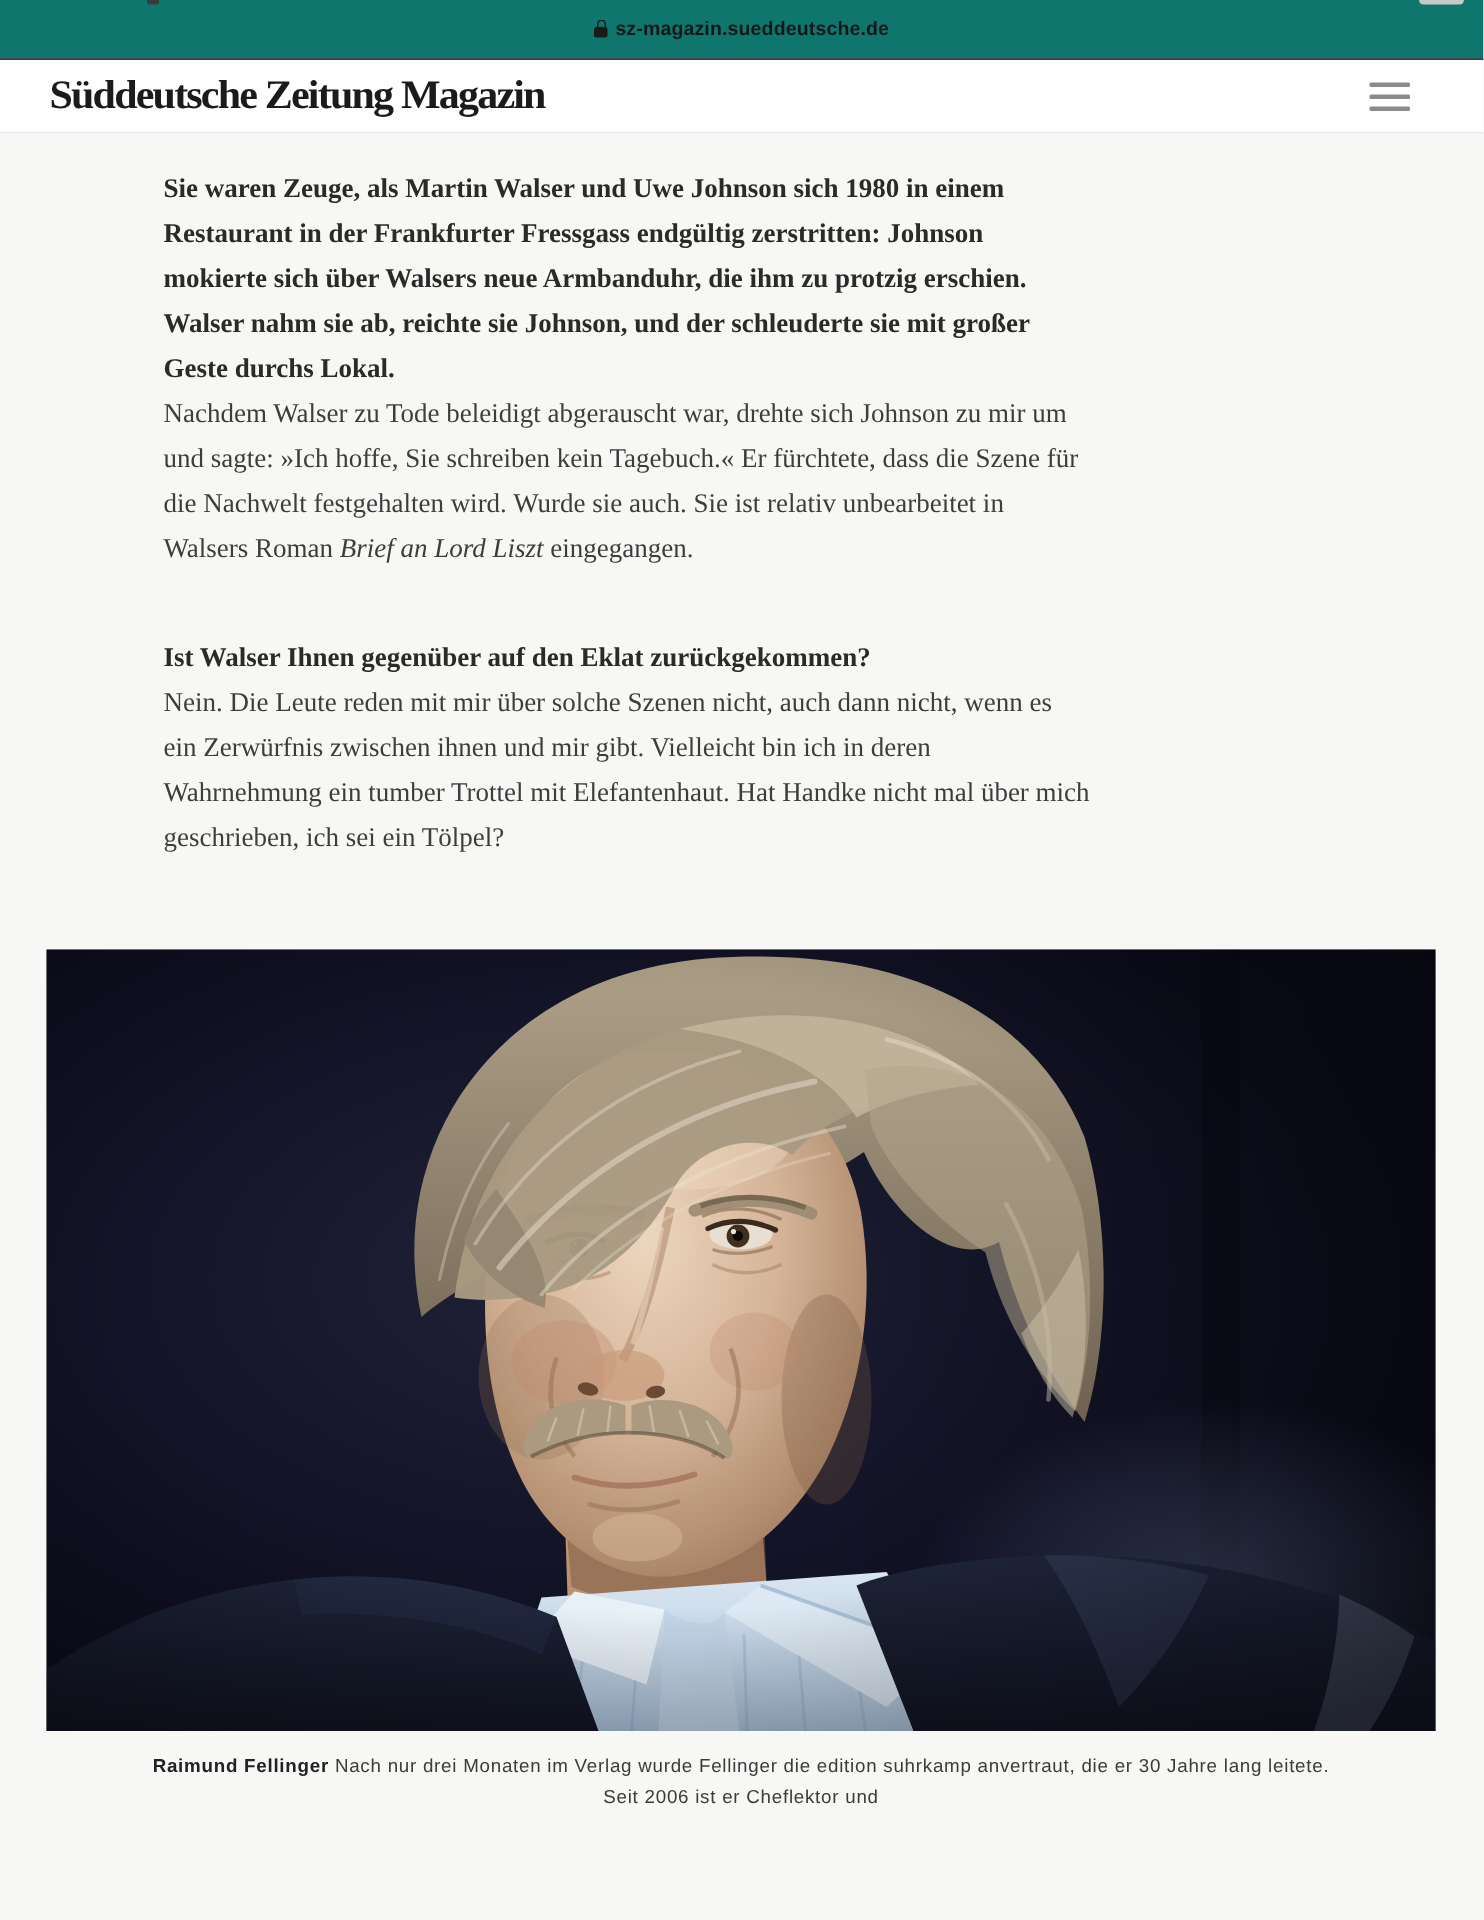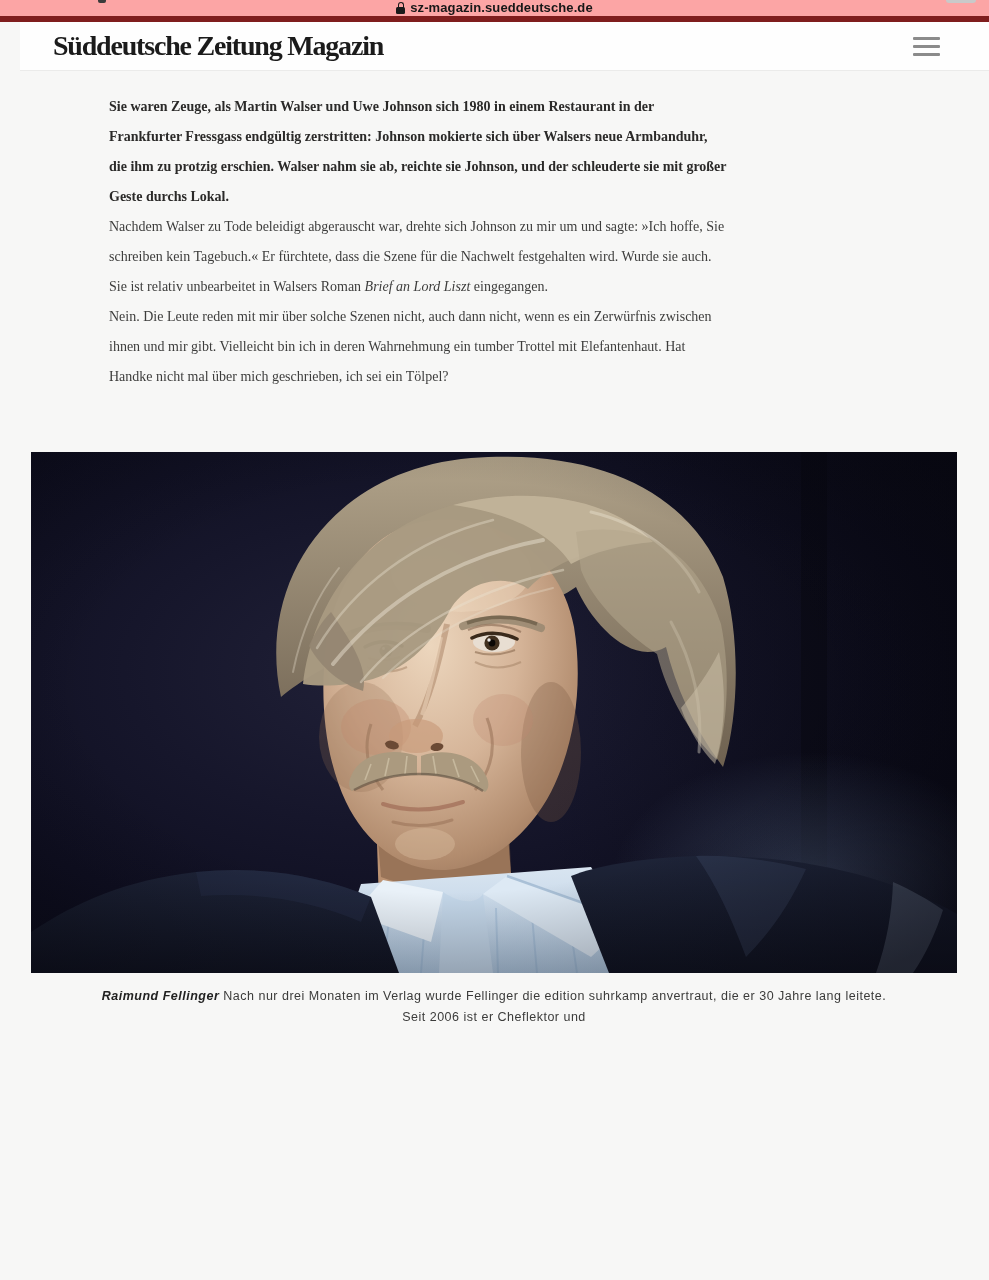--- a/index.html
+++ b/index.html
@@ -6,22 +6,22 @@
   html, body { width: 989px; }
   body {
     width: 989px; height: 1280px; overflow: hidden;
     background: #f7f7f6;
     font-family: "Liberation Serif", serif;
     position: relative;
   }
 
   
   .chrome-bar {
-    position: relative; height: 22px; background: #fca5a5;
-    border-bottom: 6px solid #7f1d1d;
+    position: relative; height: 40px; background: #0f766e;
+    border-bottom: 1px solid #7f1d1d;
     display: flex; align-items: center; justify-content: center;
   }
   .chrome-fragment-left {
     position: absolute; left: 98px; top: 0; width: 8px; height: 3px;
     background: #3a3a3a; border-radius: 0 0 2px 2px;
   }
   .chrome-fragment-right {
     position: absolute; left: 946px; top: 0; width: 30px; height: 3px;
     background: #c9c9c9; border-radius: 0 0 3px 3px;
   }
@@ -40,40 +40,40 @@
   }
   .lock-icon .lock-body {
     position: absolute; bottom: 0; left: 0; width: 9px; height: 7px;
     background: #1a1a1a; border-radius: 1.5px;
   }
 
   
   .site-header {
     position: relative; height: 49px; background: #fefefe;
     border-bottom: 1px solid #ebebea;
-    display: flex; align-items: center; margin-left: 20px;
+    display: flex; align-items: center;
   }
   .logo {
     margin-left: 33px;
     font-family: "Liberation Serif", serif;
     font-weight: 700; font-size: 28px; color: #1b1b1b;
     letter-spacing: -1.2px; cursor: pointer;
     transform: scaleY(0.96);
   }
   .hamburger {
     position: absolute; right: 49px; top: 15px;
     width: 27px; height: 19px; cursor: pointer;
     display: flex; flex-direction: column; justify-content: space-between;
   }
   .hamburger span { display: block; height: 3.2px; background: #8b8b8b; border-radius: 1px; }
 
   
   .article-body {
     width: 618px; margin-left: 109px; padding-top: 21px;
-    font-size: 14px; line-height: 30px; color: #3d3d3c;
+    font-size: 18px; line-height: 30px; color: #3d3d3c;
     text-align: left;
   }
   .question { font-weight: 700; color: #2b2a29; }
   .question-2 { margin-top: 43px; }
   .answer em { }
 
   
   figure.photo {
     margin: 60px 0 0 31px; width: 926px; height: 521px;
     background: #10101f; overflow: hidden;
@@ -81,21 +81,21 @@
   figure.photo svg { display: block; width: 926px; height: 521px; }
 
   
   .caption {
     width: 926px; margin: 13px 0 0 31px;
     font-family: "Liberation Sans", sans-serif;
     font-size: 12.5px; line-height: 21px; letter-spacing: .5px;
     color: #3b3b3a; text-align: center;
   }
   .caption .cap-line1 { white-space: nowrap; }
-  .caption .cap-name { font-weight: 700; color: #222; font-style: italic; }
+  .caption .cap-name { font-weight: 700; color: #222; }
 </style>
 </head>
 <body>
 
 <div class="chrome-bar">
   <div class="chrome-fragment-left"></div>
   <div class="chrome-fragment-right"></div>
   <div class="url-pill">
     <span class="lock-icon">
         <span class="shackle"></span>
@@ -110,20 +110,21 @@
   <div class="hamburger">
     <span></span>
       <span></span>
       <span></span>
   </div>
 </header>
 
 <main class="article-body">
   <p class="question">Sie waren Zeuge, als Martin Walser und Uwe Johnson sich 1980 in einem Restaurant in der Frankfurter Fressgass endgültig zerstritten: Johnson mokierte sich über Walsers neue Armbanduhr, die ihm zu protzig erschien. Walser nahm sie ab, reichte sie Johnson, und der schleuderte sie mit großer Geste durchs Lokal.</p>
   <p class="answer"><span>Nachdem Walser zu Tode beleidigt abgerauscht war, drehte sich Johnson zu mir um und sagte: »Ich hoffe, Sie schreiben kein Tagebuch.« Er fürchtete, dass die Szene für die Nachwelt festgehalten wird. Wurde sie auch. Sie ist relativ unbearbeitet in Walsers Roman </span><em>Brief an Lord Liszt</em><span> eingegangen.</span></p>
+  <p class="question question-2">Ist Walser Ihnen gegenüber auf den Eklat zurückgekommen?</p>
   <p class="answer">Nein. Die Leute reden mit mir über solche Szenen nicht, auch dann nicht, wenn es ein Zerwürfnis zwischen ihnen und mir gibt. Vielleicht bin ich in deren Wahrnehmung ein tumber Trottel mit Elefantenhaut. Hat Handke nicht mal über mich geschrieben, ich sei ein Tölpel?</p>
 </main>
 
 <figure class="photo">
   <svg viewBox="0 0 926 521" role="img" aria-label="Porträt: älterer Mann mit grauem Haar und Schnurrbart, dunkles Sakko, hellblaues Hemd vor dunkelblauem Hintergrund">
     <defs>
       <radialGradient id="bgGlow" cx="40%" cy="42%" r="75%">
         <stop offset="0%" stop-color="#212138"></stop>
         <stop offset="40%" stop-color="#16162b"></stop>
         <stop offset="78%" stop-color="#0d0d1e"></stop>

